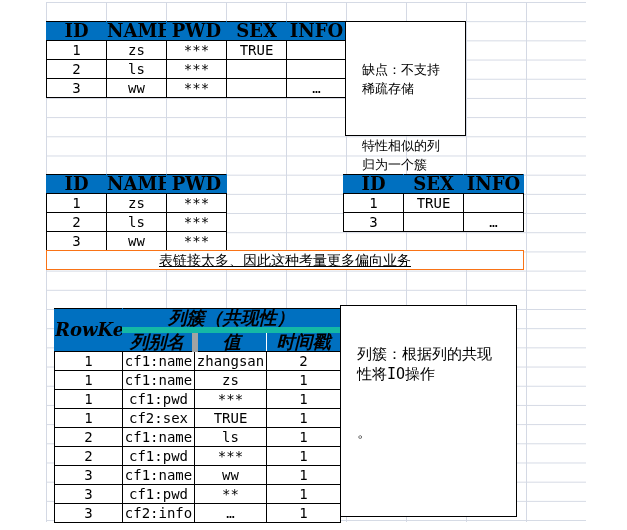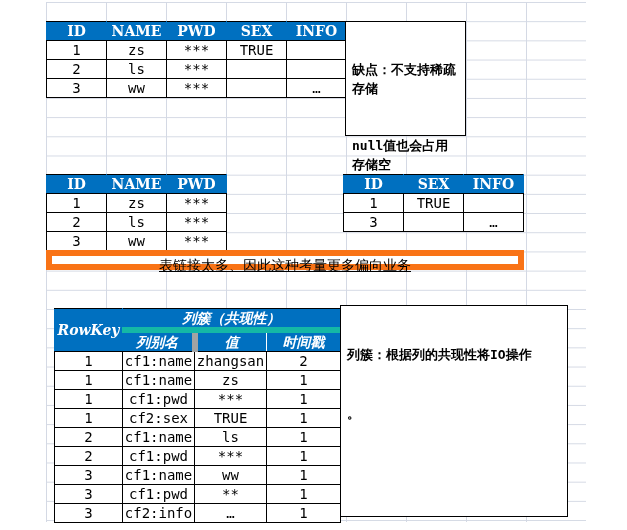--- a/index.html
+++ b/index.html
@@ -7,27 +7,27 @@
          font-family: "DejaVu Sans Mono", "Liberation Mono", monospace; color:#000; }
   .grid { position:absolute; left:46px; top:2px; width:540px; height:520px;
           background-image:
             linear-gradient(to right, #d4d9e4 1px, transparent 1px),
             linear-gradient(to bottom, #d4d9e4 1px, transparent 1px);
           background-size: 60px 100%, 100% 19.2px; }
   .abs { position:absolute; box-sizing:border-box; }
   table.t { position:absolute; border-collapse:collapse; table-layout:fixed; }
   table.t td { border:1px solid #000; padding:0; text-align:center; font-size:14px;
                height:18px; line-height:18px; overflow:hidden; white-space:nowrap; background:#fff; }
-  table.t td.hd { background:#0070c0; color:#ffffff; font-weight:bold;
-                  font-family:"DejaVu Serif","Liberation Serif",serif; font-size:14px;
+  table.t td.hd { background:#0070c0; color:#000000; font-weight:bold;
+                  font-family:"DejaVu Serif","Liberation Serif",serif; font-size:18px;
                   border-left-color:#0070c0; border-right-color:#0070c0;margin-top:48px; }
   table.t td.hdi { font-style:italic; }
   .title { text-decoration:underline; font-size:14px; }
   .note { position:absolute; border:1px solid #000; background:#fff; font-size:13px;
-          line-height:19px; padding:0 6px; white-space:pre-wrap; box-sizing:border-box;font-weight:bold; }
+          line-height:19px; padding:0 16px; white-space:pre-wrap; box-sizing:border-box; }
   .note span { display:block; }
   .small { font-size:11px; }
 </style>
 </head>
 <body>
 
 <div class="grid"></div>
 
 <table class="t" style="left:46px; top:21px; width:300px;">
   <colgroup>
@@ -64,21 +64,21 @@
     <td class="small">ww</td>
     <td>***</td>
     <td>&nbsp;</td>
     <td>…</td>
   </tr>
 </tbody>
   </table>
 
 <div class="note" style="left:345px; top:21px; width:121px; height:115px;">
   <span>缺点：不支持稀疏存储</span>
-  <span>null值也会占用存储空</span>
+  <span>特性相似的列归为一个簇</span>
   <span>间。</span>
   <span>&nbsp;</span>
   <span>因为数据存储是基于</span>
   <span>行，行是操作的基本单</span>
   <span>位。系统IO利用率低</span>
 </div>
 
 <table class="t" style="left:46px; top:174px; width:180px;">
   <colgroup>
       <col style="width:60px">
@@ -127,21 +127,21 @@
     <td>&nbsp;</td>
   </tr>
   <tr>
     <td>3</td>
     <td>&nbsp;</td>
     <td>…</td>
   </tr>
 </tbody>
   </table>
 
-<div class="abs" style="left:46px; top:250px; width:478px; height:20px; border:6px solid #f97316; background:#fff; text-align:center; font-size:14px; line-height:18px; text-decoration:underline;">表链接太多、因此这种考量更多偏向业务</div>
+<div class="abs" style="left:46px; top:250px; width:478px; height:20px; border:1px solid #f97316; background:#fff; text-align:center; font-size:14px; line-height:18px; text-decoration:underline;">表链接太多、因此这种考量更多偏向业务</div>
 
 <table class="t" style="left:54px; top:308px; width:286px;">
   <colgroup>
       <col style="width:68px">
       <col style="width:72px">
       <col style="width:72px">
       <col style="width:74px">
     </colgroup>
   <tbody>
       <tr>
@@ -203,21 +203,21 @@
       </tr>
   <tr>
         <td>3</td>
         <td>cf2:info</td>
         <td>…</td>
         <td>1</td>
       </tr>
 </tbody>
   </table>
 
-<div class="note" style="left:340px; top:305px; width:228px; height:212px; font-size:13px; line-height:19.5px;">
+<div class="note" style="left:340px; top:305px; width:177px; height:212px; font-size:15px; line-height:19.5px;">
   <span>列簇：根据列的共现性将IO操作</span>
   <span>。</span>
   
   
   
   
   
 </div>
 
 </body></html>

